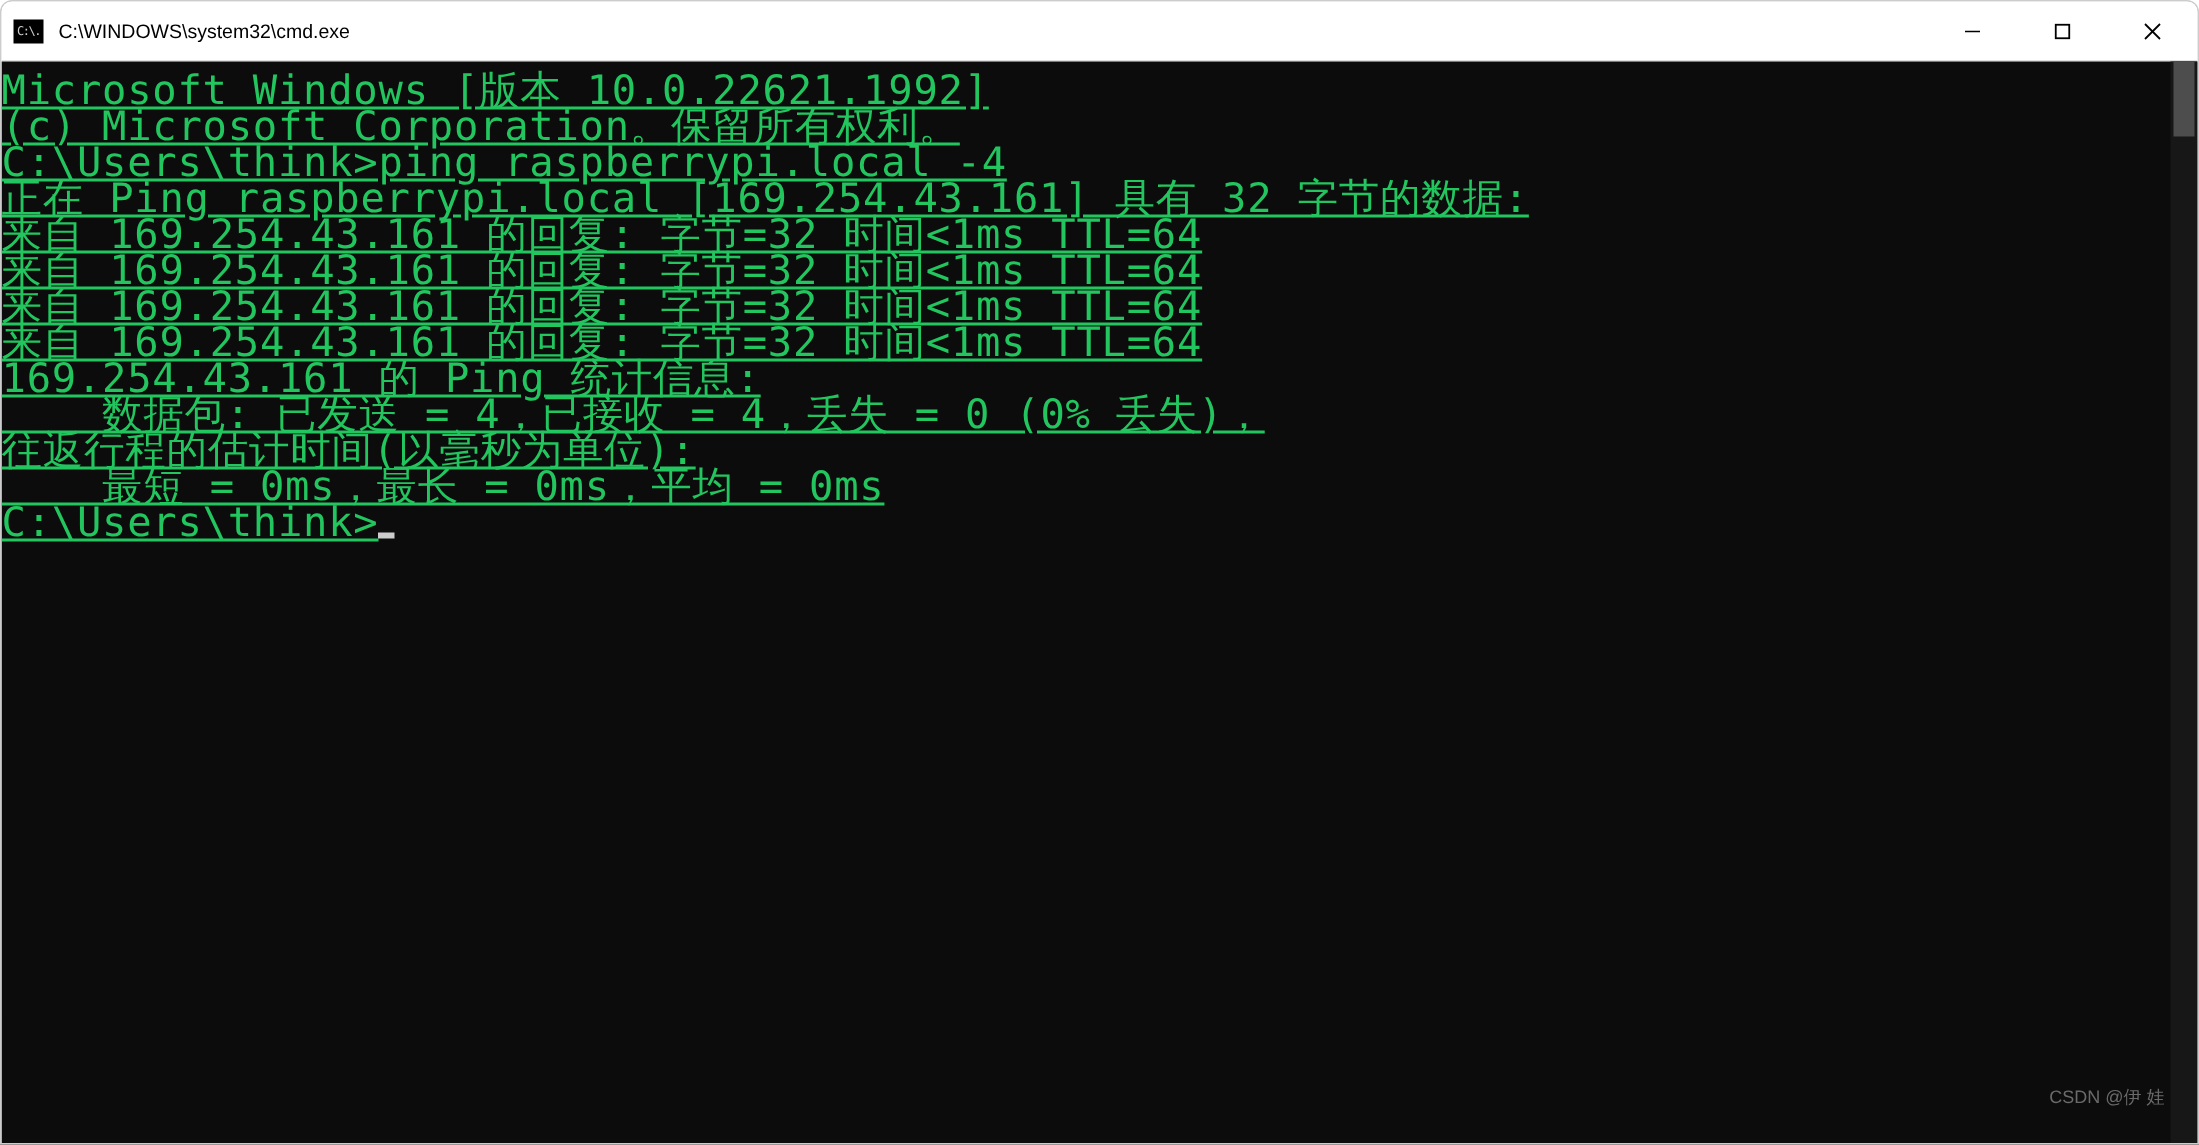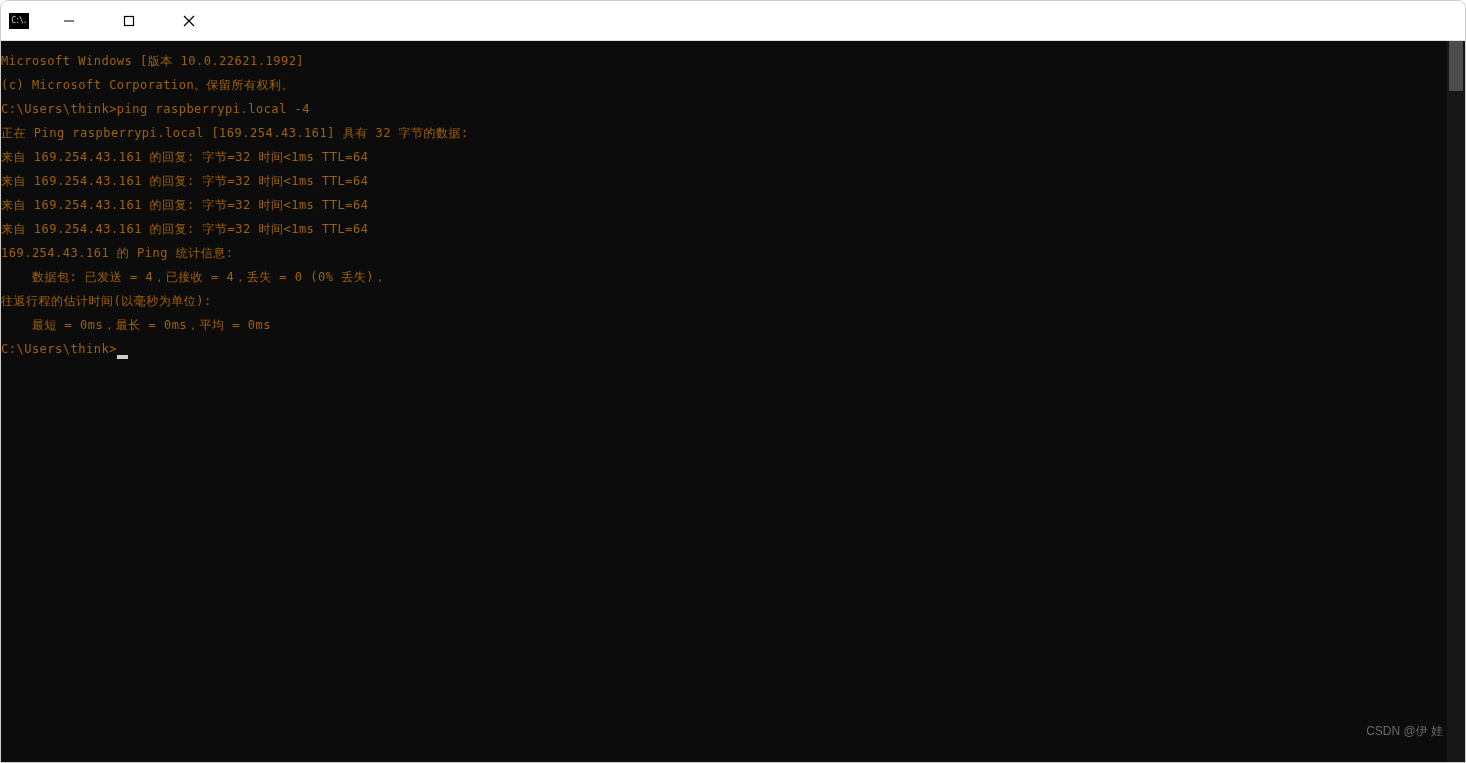--- a/index.html
+++ b/index.html
@@ -67,26 +67,27 @@
     .terminal-area {
       flex: 1;
       background: #0c0c0c;
       position: relative;
       display: flex;
     }
     .terminal {
       flex: 1;
       padding: 8px 0 0 0;
       font-family: "NSimSun", "SimSun", "Consolas", monospace;
-      font-size: 12px;
-      color: #a16207;
+      font-size: 27px;
+      color: #22c55e;
       line-height: 24px;
       white-space: pre;
       letter-spacing: 0.5px;
       overflow: hidden;
+      text-decoration: underline;
     }
     .scrollbar {
       width: 18px;
       background: #171717;
       position: relative;
     }
     .scrollbar-thumb {
       position: absolute;
       top: 0;
       left: 2px;
@@ -113,20 +114,21 @@
     .line {
       display: block;
     }
   </style>
 </head>
 <body>
 
 <div class="window">
   <div class="titlebar">
     <div class="titlebar-icon">C:\.</div>
+    <div class="titlebar-title">C:\WINDOWS\system32\cmd.exe</div>
     <div class="window-controls">
       <div class="win-btn">
         <svg width="12" height="12" viewBox="0 0 12 12">
             <line x1="1" y1="6" x2="11" y2="6" stroke="#000" stroke-width="1"></line>
           </svg>
       </div>
       <div class="win-btn">
         <svg width="12" height="12" viewBox="0 0 12 12">
             <rect x="1.5" y="1.5" width="9" height="9" stroke="#000" stroke-width="1.2" fill="none"></rect>
           </svg>

